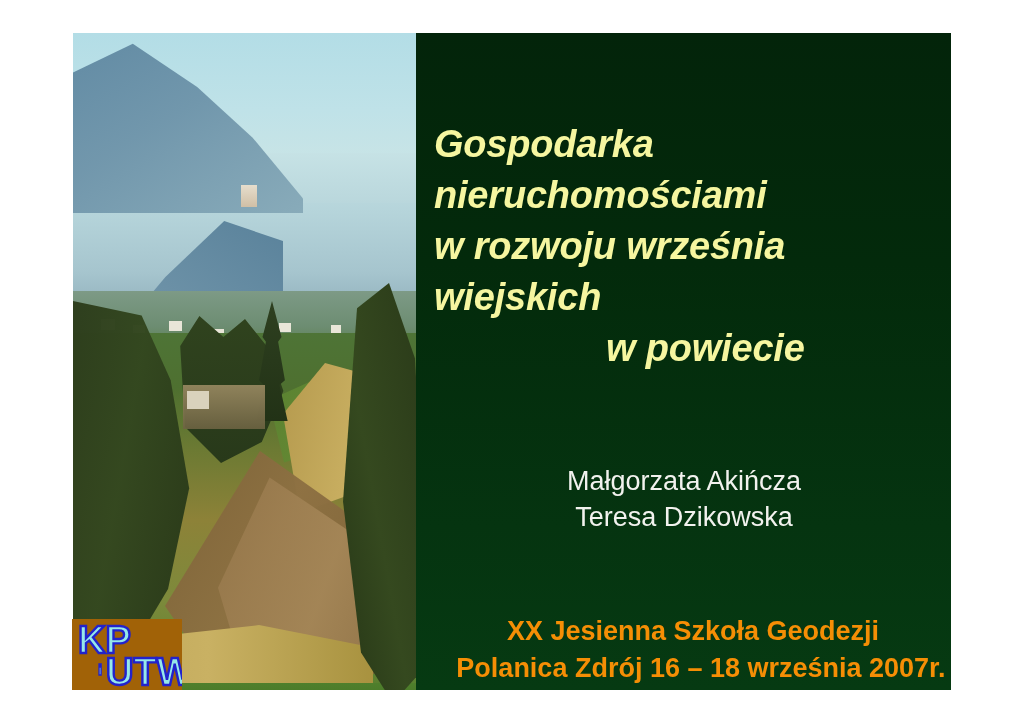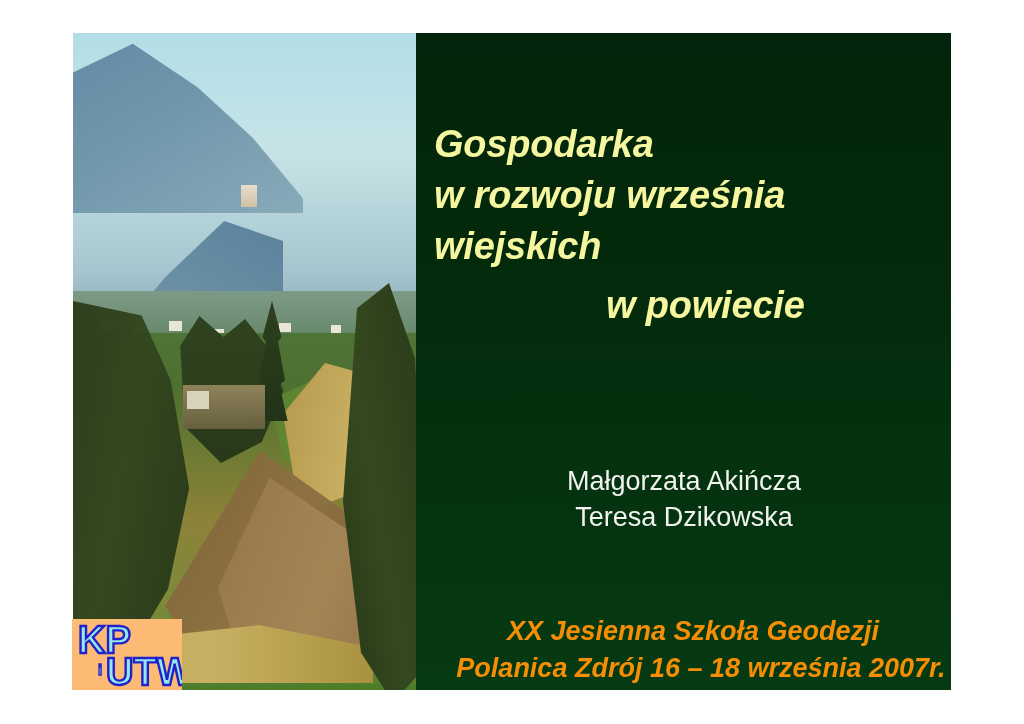--- a/index.html
+++ b/index.html
@@ -186,21 +186,21 @@
   .title-line {
     color: #f6f6a0;
     font-family: "Liberation Sans", sans-serif;
     font-weight: bold;
     font-style: italic;
     font-size: 38px;
     line-height: 51px;
     white-space: nowrap;
     letter-spacing: -0.2px;
   }
-  .title-line.indent { padding-left: 172px; margin-top: 8px; }
+  .title-line.indent { padding-left: 172px; }
 
   #authors {
     position: absolute;
     left: 18px;
     top: 430px;
     width: 500px;
     text-align: center;
   }
   .author-line {
     color: #f2f2ee;
@@ -214,37 +214,36 @@
   #event {
     position: absolute;
     left: 0px;
     top: 580px;
     width: 540px;
   }
   .event-line {
     color: #f58e05;
     font-family: "Liberation Sans", sans-serif;
     font-weight: bold;
-    font-style: italic;
     font-size: 27px;
     line-height: 37px;
     white-space: nowrap;
     margin-left: 28px;
   }
   .event-line.l1 { text-align: center; padding-right: 14px; }
   .event-line.l2 { text-align: center; padding-left: 2px; }
 
   
   #logo {
     position: absolute;
     left: 72px;
     top: 619px;
     width: 110px;
     height: 71px;
-    background: #fdba74;
+    background: #a16207;
   }
   #logo svg { display: block; }
 
   .sr { position: absolute; width: 1px; height: 1px; overflow: hidden; clip: rect(0 0 0 0); }
 </style>
 </head>
 <body>
 
 <div id="slide">
 
@@ -275,20 +274,21 @@
     <div class="trees-right"></div>
     <div class="farmyard"></div>
     <div class="barn"></div>
     <span class="sr">Rural mountain valley landscape with hazy blue ridges, village houses, conifer tree rows and strips of plowed fields</span>
   </div>
 
   <div id="panel">
 
     <div id="title-block">
       <div class="title-line">Gospodarka</div>
+      <div class="title-line">nieruchomościami</div>
       <div class="title-line">w rozwoju września</div>
       <div class="title-line">wiejskich</div>
       <div class="title-line indent">w powiecie</div>
     </div>
 
     <div id="authors">
       <div class="author-line">Małgorzata Akińcza</div>
       <div class="author-line">Teresa Dzikowska</div>
     </div>
 

